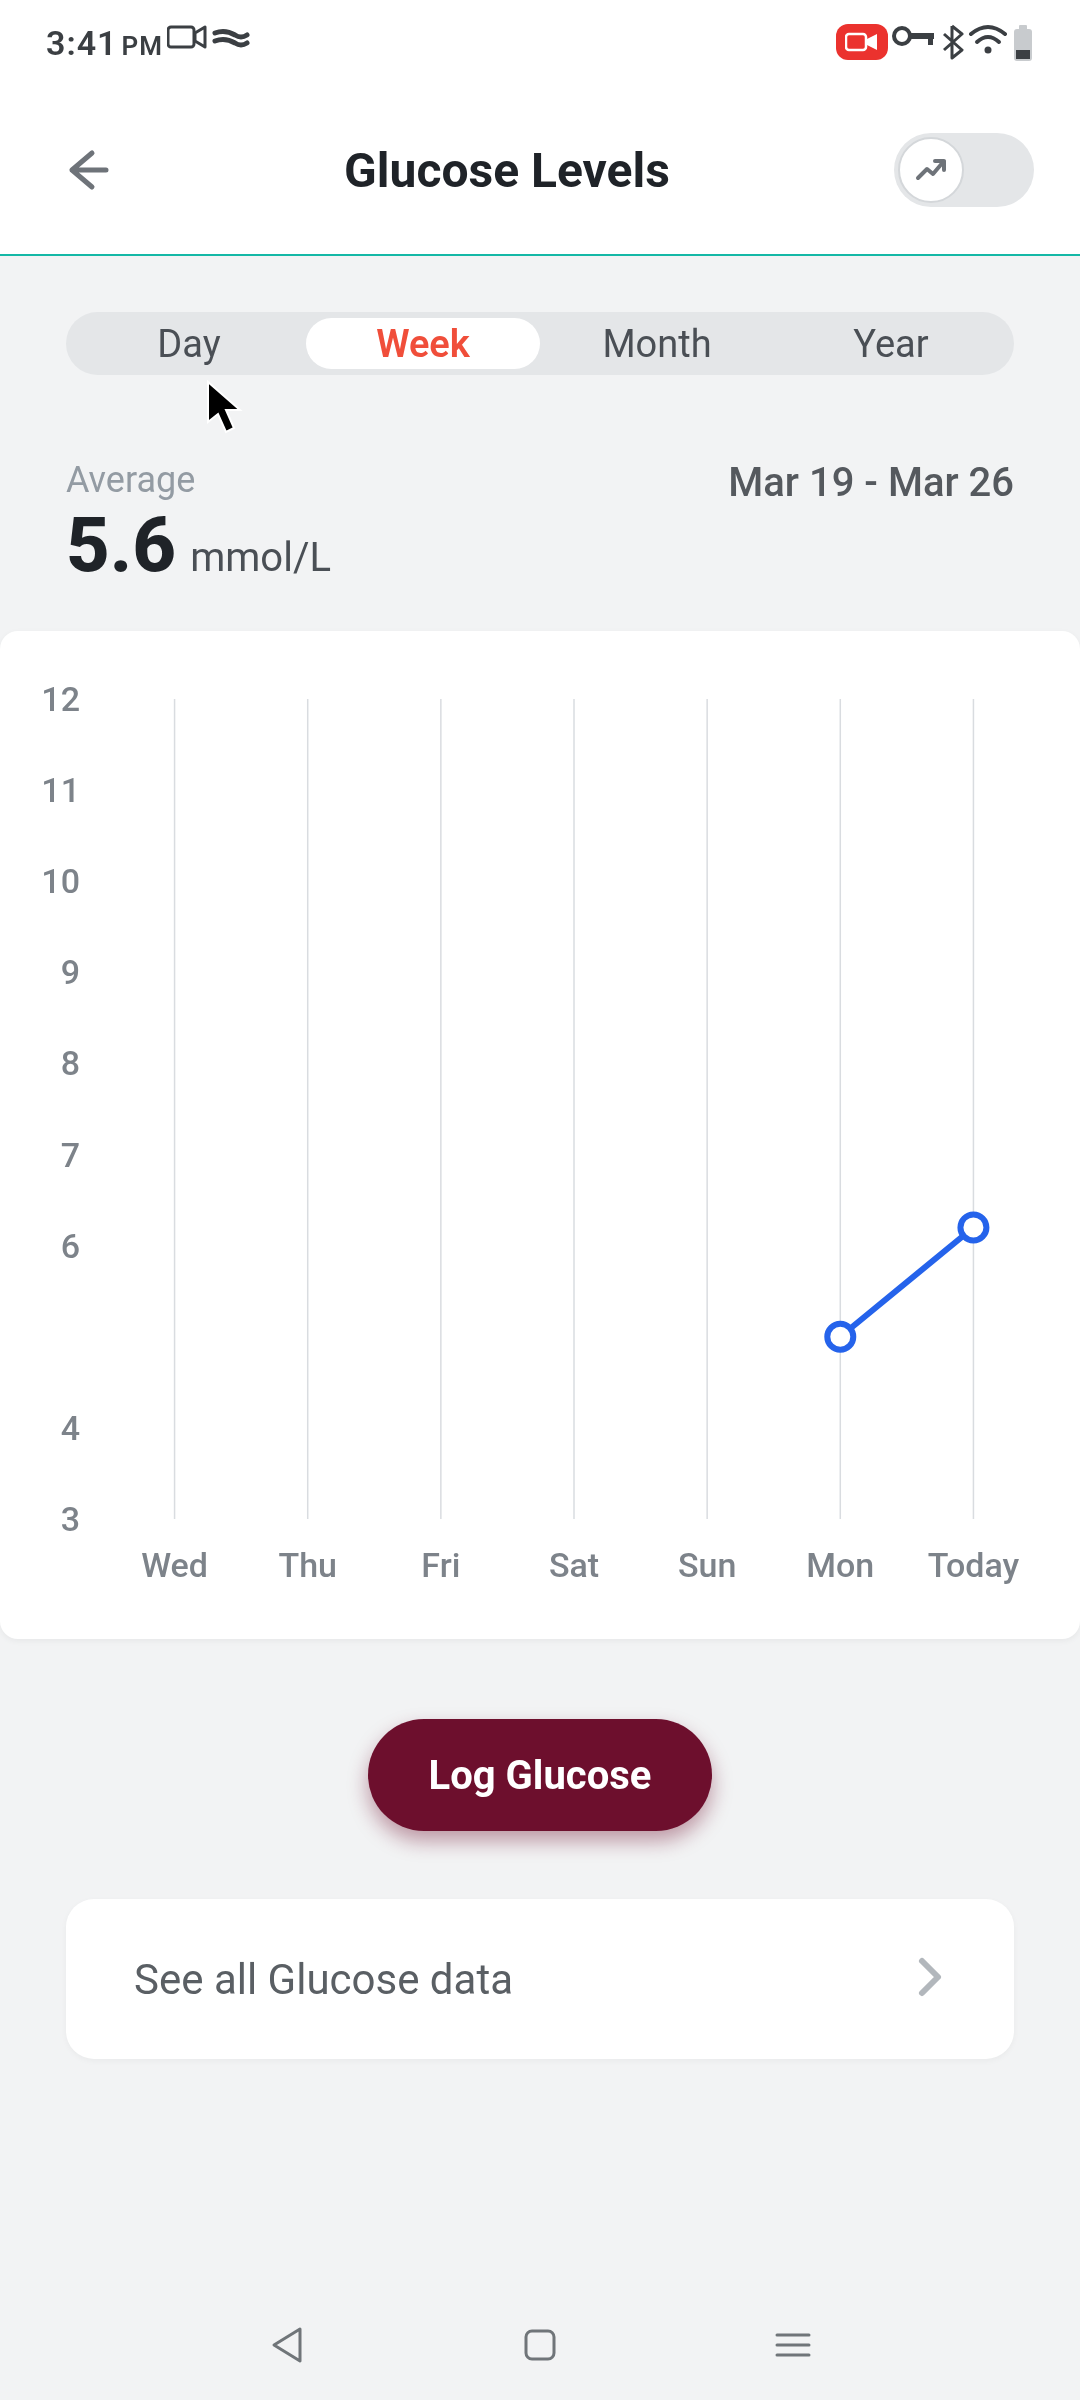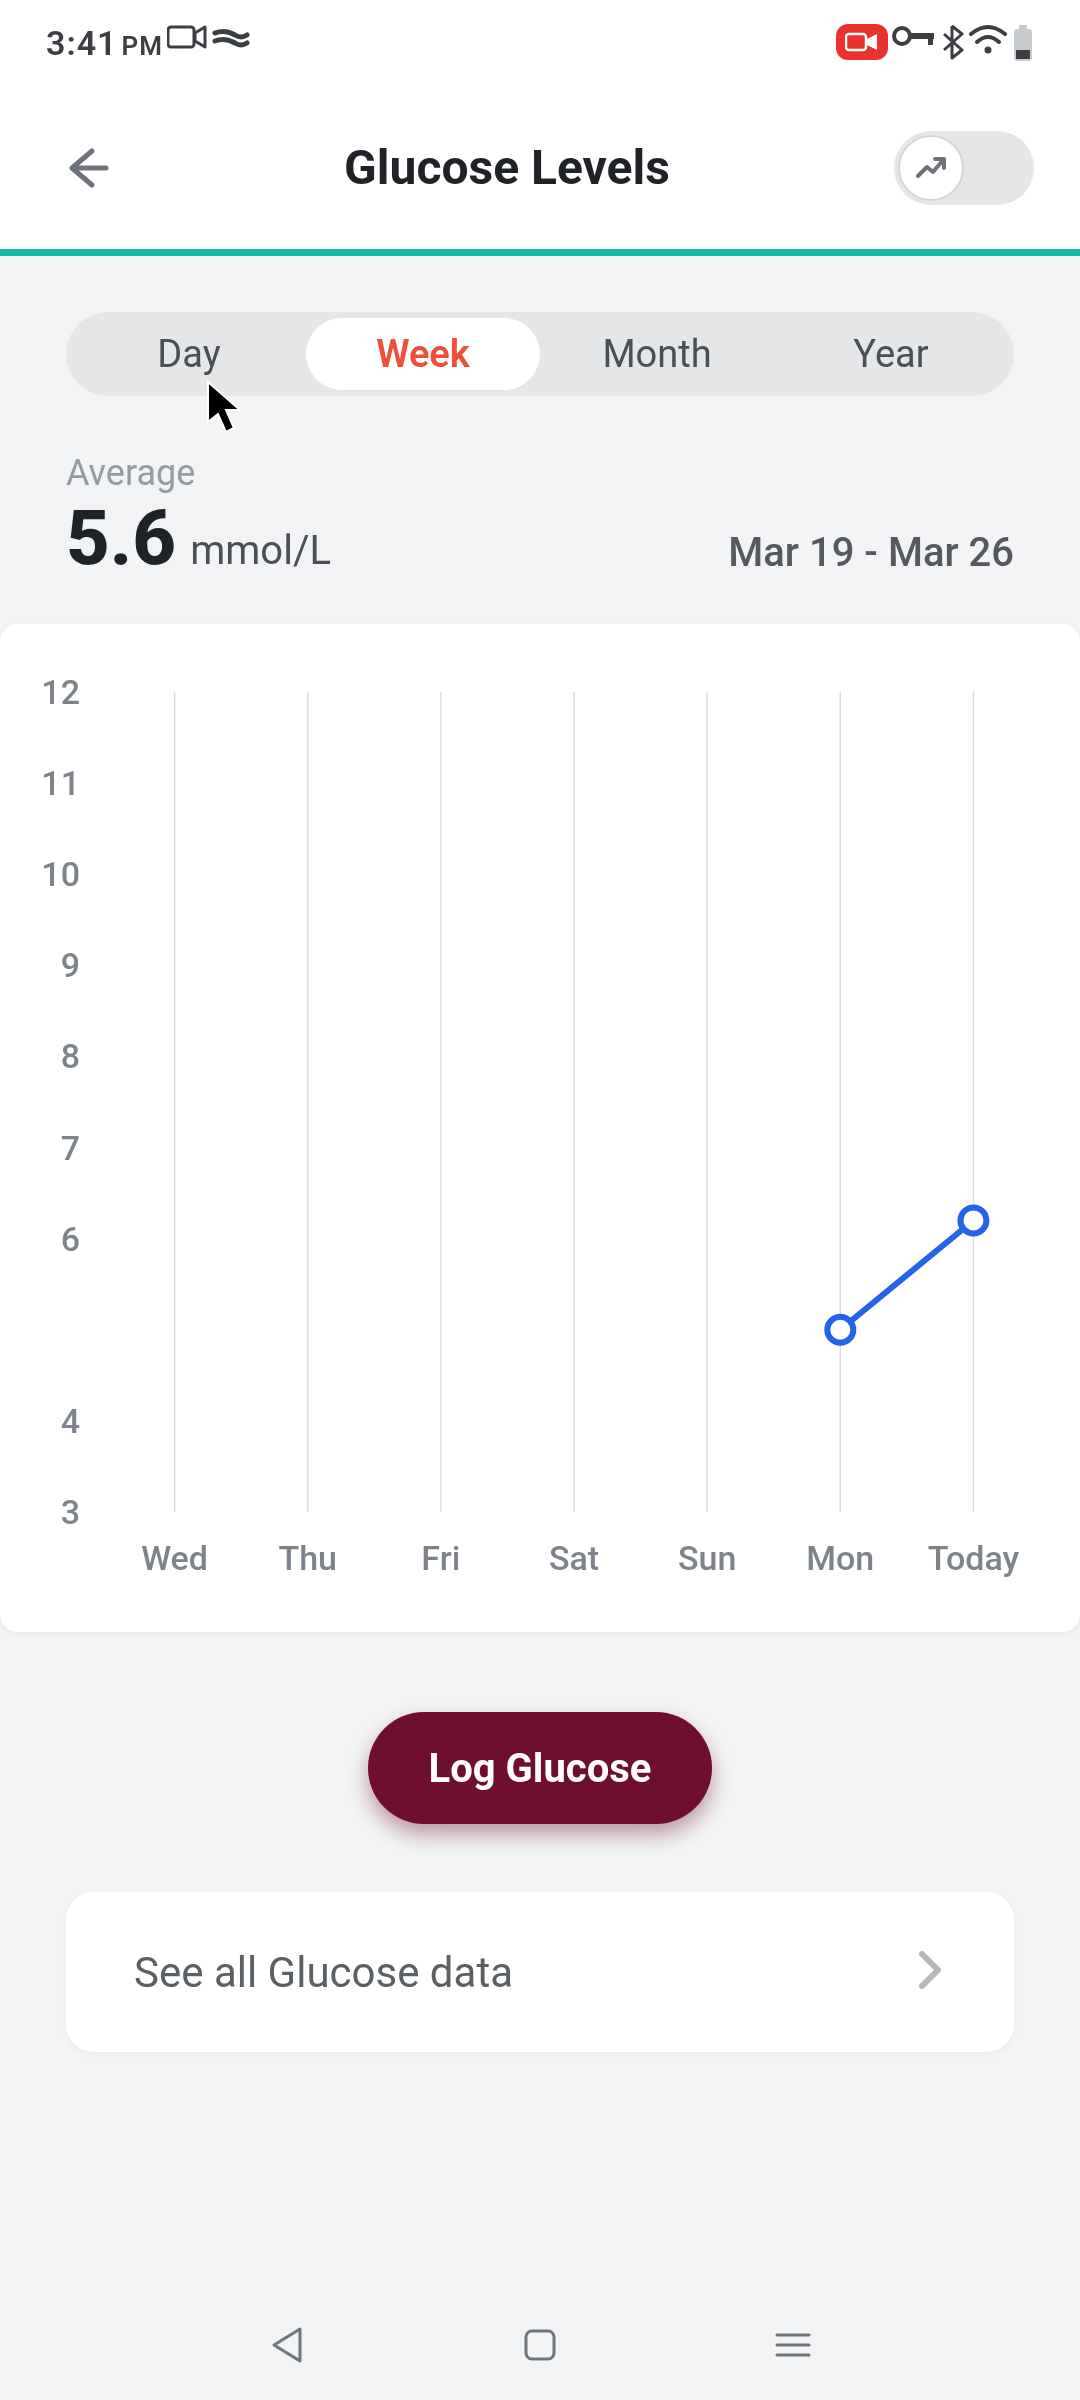--- a/index.html
+++ b/index.html
@@ -48,21 +48,21 @@
   }
 
   
   .app-bar{
     background:#ffffff;
     height:170px;
     display:flex;
     align-items:center;
     justify-content:space-between;
     padding:0 46px 0 50px;
-    border-bottom:7px solid #14b8a6;
+    border-bottom:2px solid #14b8a6;
   }
   .app-bar-title{
     flex:1;text-align:center;
     font-size:48px;font-weight:700;color:var(--text-dark);
   }
   .back-btn{width:70px;height:70px;display:flex;align-items:center;justify-content:center;}
   .toggle{
     width:140px;height:74px;border-radius:40px;background:var(--toggle-track);
     position:relative;
   }
@@ -70,32 +70,32 @@
     position:absolute;left:4px;top:4px;
     width:66px;height:66px;border-radius:50%;
     background:var(--toggle-knob);
     border:2px solid #d4d7da;
     display:flex;align-items:center;justify-content:center;
   }
 
   
   .content{padding:56px 66px 0;}
   .segments{
-    width:100%;height:84px;border-radius:42px;background:var(--segment-bg);
+    width:100%;height:63px;border-radius:42px;background:var(--segment-bg);
     display:flex;padding:6px;
   }
   .segment{
     flex:1;display:flex;align-items:center;justify-content:center;
     font-size:38px;color:var(--text-mid);border-radius:38px;
   }
   .segment.active{background:#ffffff;color:var(--accent);font-weight:600;}
 
   .avg-row{
-    margin-top:56px;
-    display:flex;align-items:flex-end;justify-content:space-between;
+    margin-top:84px;
+    display:flex;align-items:flex-start;justify-content:space-between;
   }
   .avg-left{}
   .avg-label{font-size:36px;color:var(--text-light);}
   .avg-value{display:flex;align-items:baseline;margin-top:6px;}
   .avg-num{font-size:76px;font-weight:800;color:var(--text-dark);line-height:1;}
   .avg-unit{font-size:40px;color:var(--text-mid);margin-left:14px;}
   .date-range{font-size:40px;color:#55595e;font-weight:500;}
 
   
   .chart-card{

